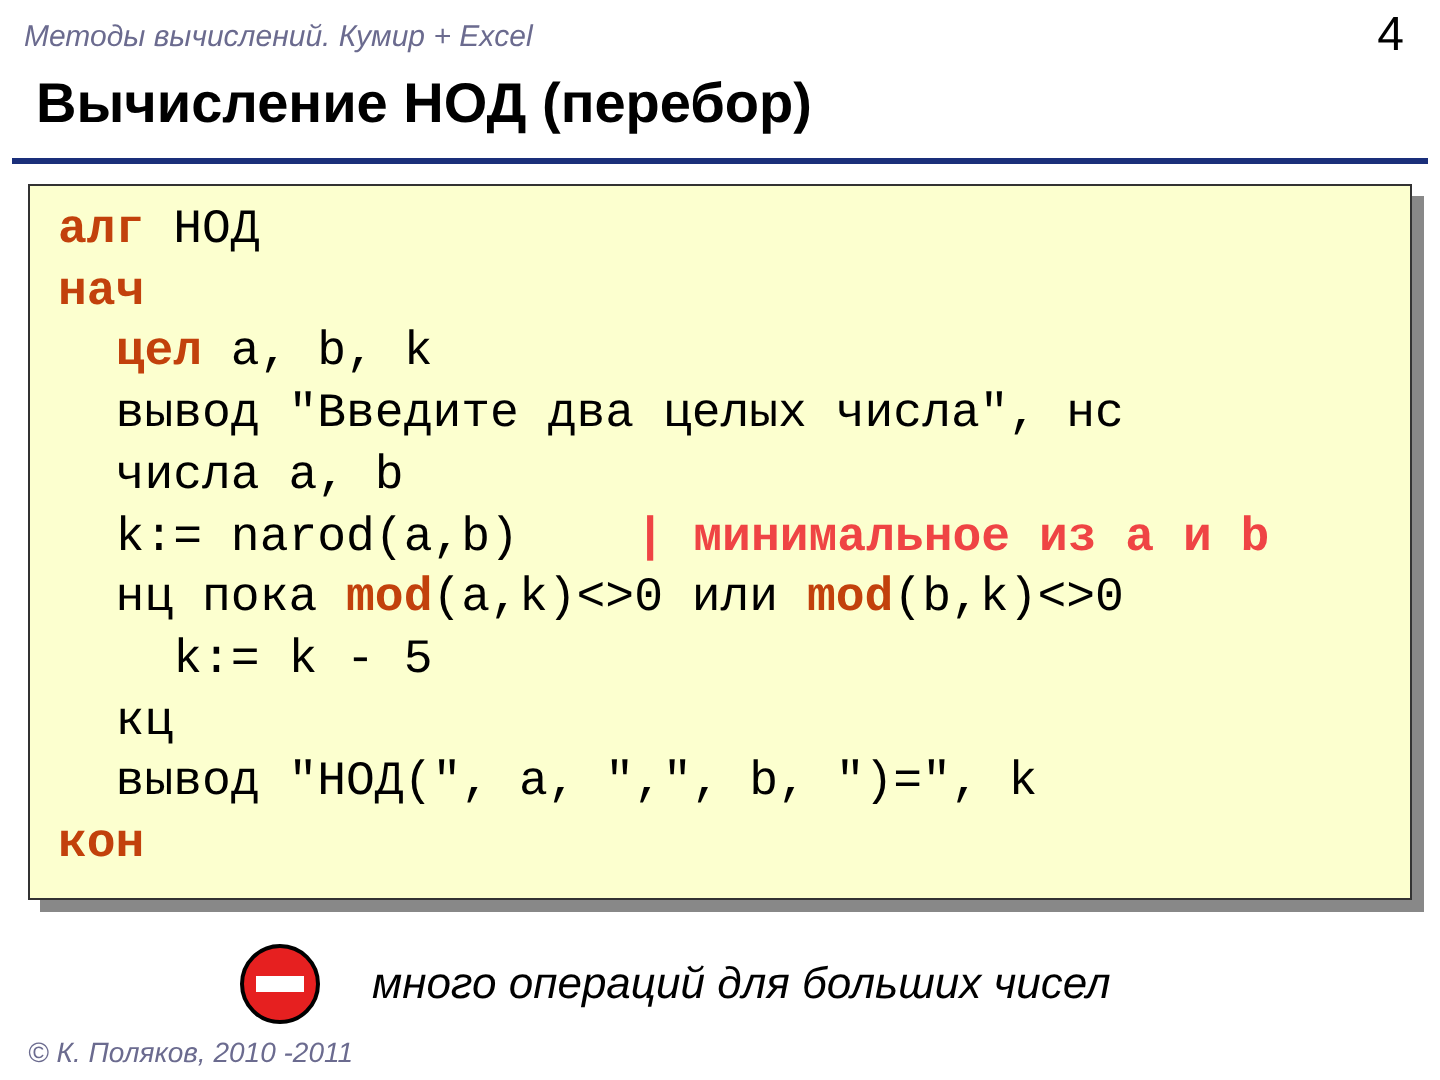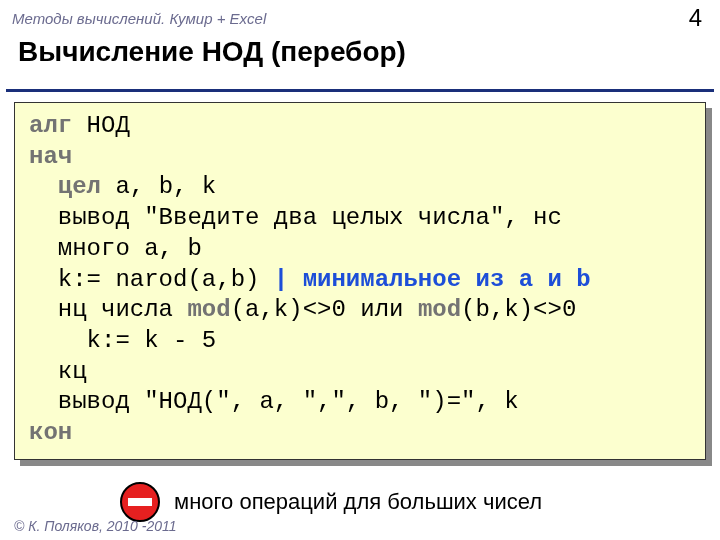--- a/index.html
+++ b/index.html
@@ -25,21 +25,21 @@
   }
   .page-num {
     color: #000;
     font-size: 24px;
     font-weight: normal;
     padding-right: 6px;
   }
   .title {
     font-size: 28px;
     font-weight: bold;
-    padding: 2px 12px 21px 12px;
+    padding: 2px 12px 11px 12px;
     border-bottom: 3px solid #1a2f7a;
     margin: 0 6px;
   }
   .code-wrap {
     margin: 10px 14px 0 14px;
     position: relative;
   }
   .code-shadow {
     position: absolute;
     top: 6px;
@@ -51,28 +51,29 @@
   .code-box {
     position: relative;
     background: #fcffcf;
     border: 1px solid #333;
     padding: 8px 14px 10px 14px;
     font-family: "Courier New", monospace;
     font-size: 24px;
     line-height: 1.28;
     white-space: pre;
   }
-  .kw { font-weight: bold; color: #737373; }
-  .cm { font-weight: bold; color: #1d4ed8; }
+  .kw { font-weight: bold; color: #c2410c; }
+  .cm { font-weight: bold; color: #ef4444; margin-left: 44px; }
   .note {
     margin: 22px 0 0 120px;
     display: flex;
     align-items: center;
-    gap: 14px;
+    gap: 26px;
     font-size: 22px;
+    font-style: italic;
   }
   .no-entry {
     width: 36px;
     height: 36px;
     border-radius: 50%;
     background: #e62020;
     border: 2px solid #000;
     position: relative;
     flex: 0 0 auto;
   }
@@ -107,23 +108,23 @@
 </div>
 
 <div class="title">Вычисление НОД (перебор)</div>
 
 <div class="code-wrap">
   <div class="code-shadow"></div>
   <div class="code-box"><span class="kw">алг</span><span> НОД</span>
 <span class="kw">нач</span>
 <span>  </span><span class="kw">цел</span><span> a, b, k</span>
 <span>  вывод "Введите два целых числа", нс</span>
-<span>  много a, b</span>
+<span>  числа a, b</span>
 <span>  k:= narod(a,b) </span><span class="cm">| минимальное из a и b</span>
-<span>  нц числа </span><span class="kw">mod</span><span>(a,k)&lt;&gt;0 или </span><span class="kw">mod</span><span>(b,k)&lt;&gt;0</span>
+<span>  нц пока </span><span class="kw">mod</span><span>(a,k)&lt;&gt;0 или </span><span class="kw">mod</span><span>(b,k)&lt;&gt;0</span>
 <span>    k:= k - 5</span>
 <span>  кц</span>
 <span>  вывод "НОД(", a, ",", b, ")=", k</span>
 <span class="kw">кон</span></div>
 </div>
 
 <div class="note">
   <div class="no-entry"></div>
   <span>много операций для больших чисел</span>
 </div>

